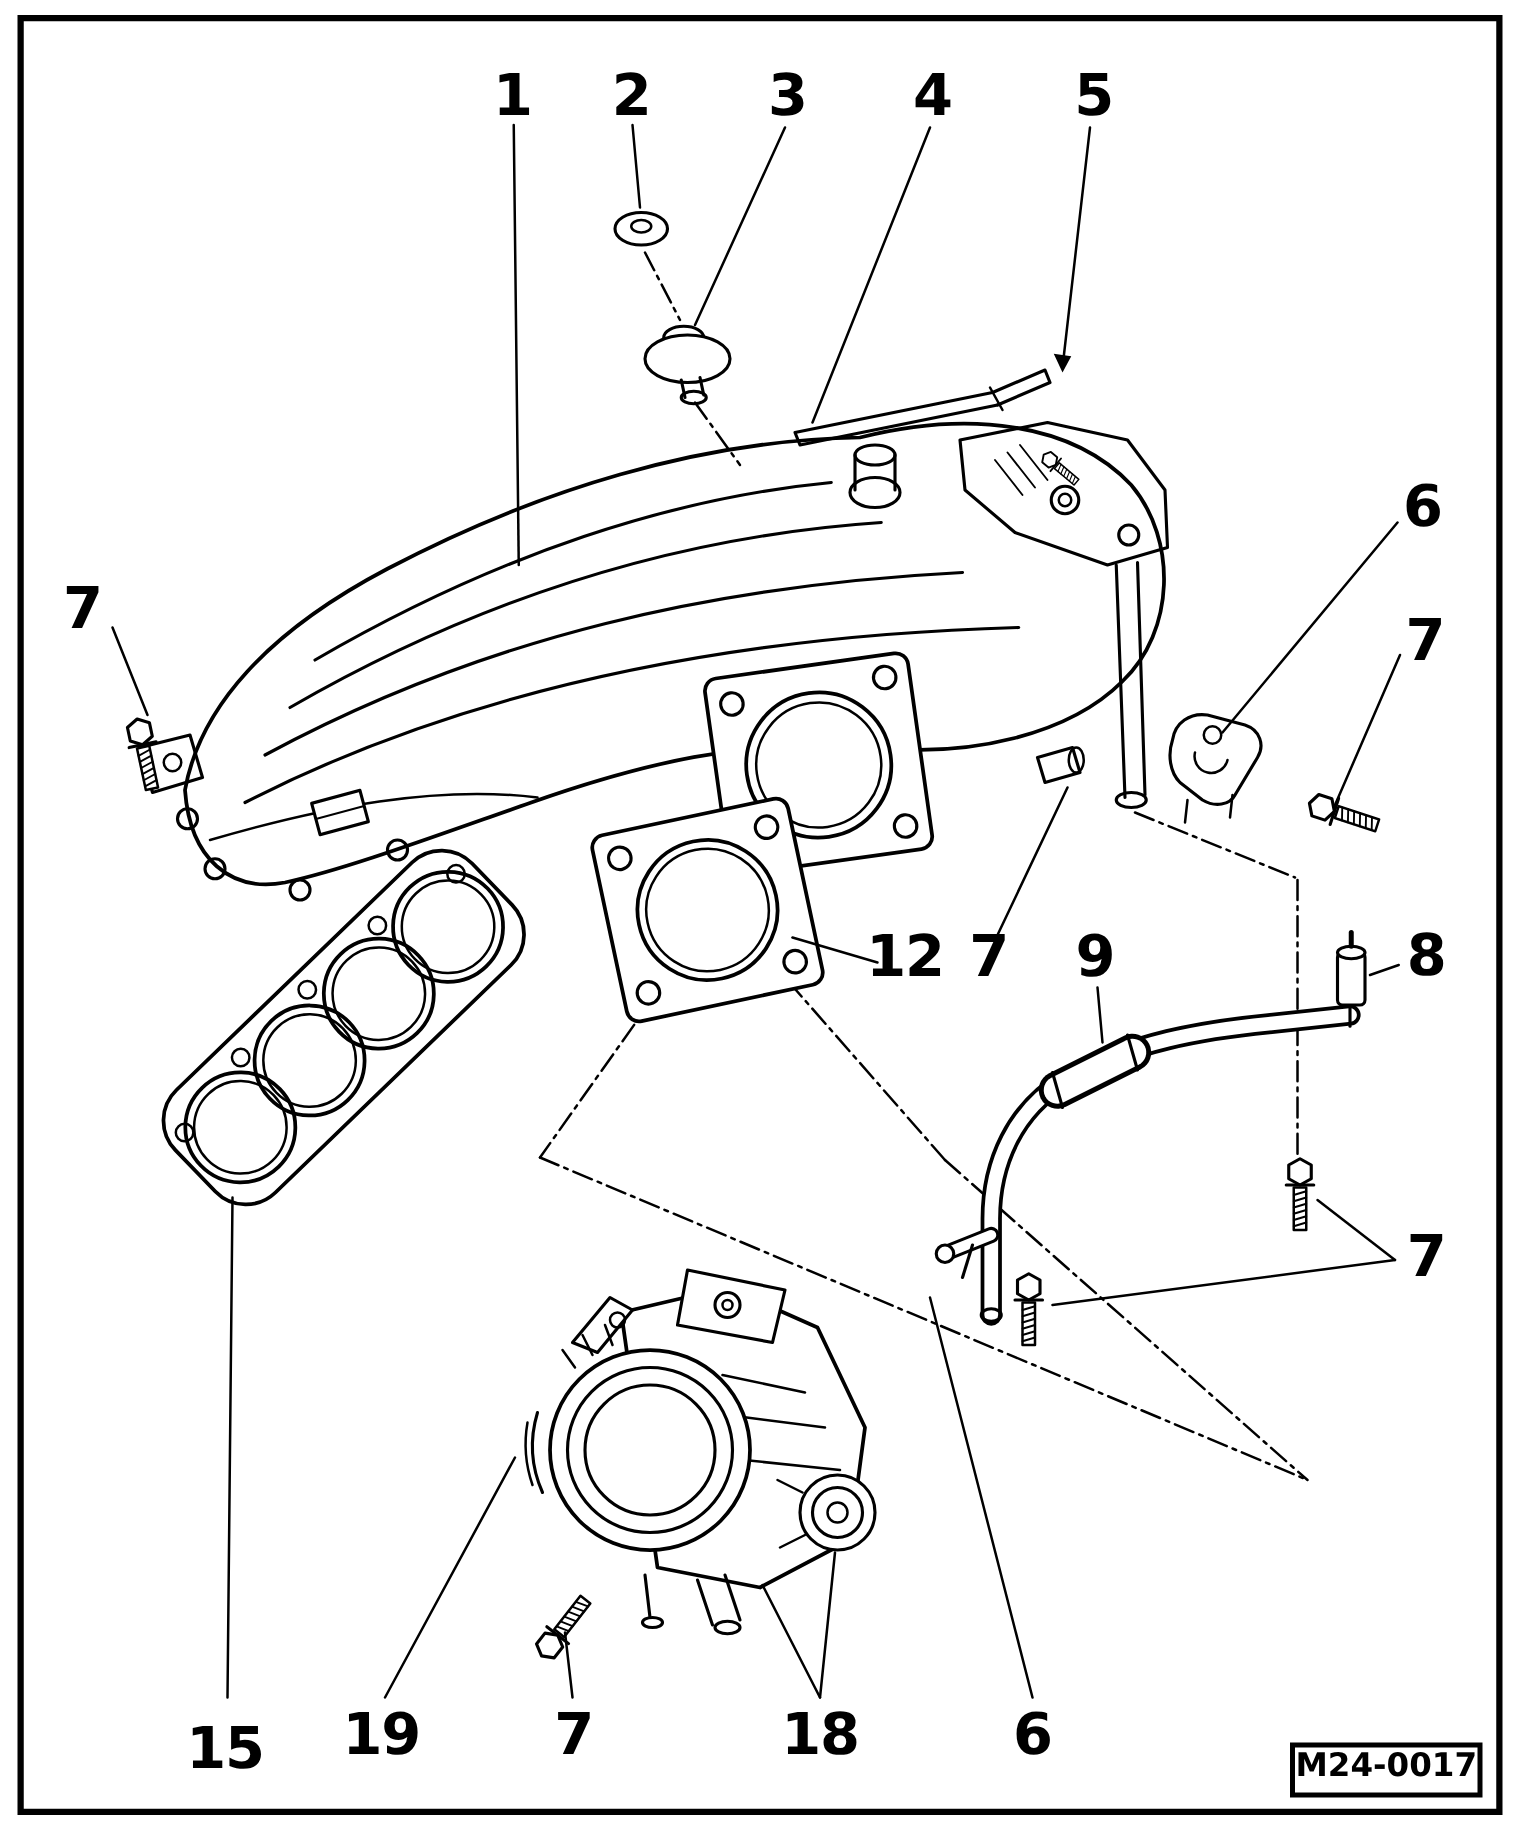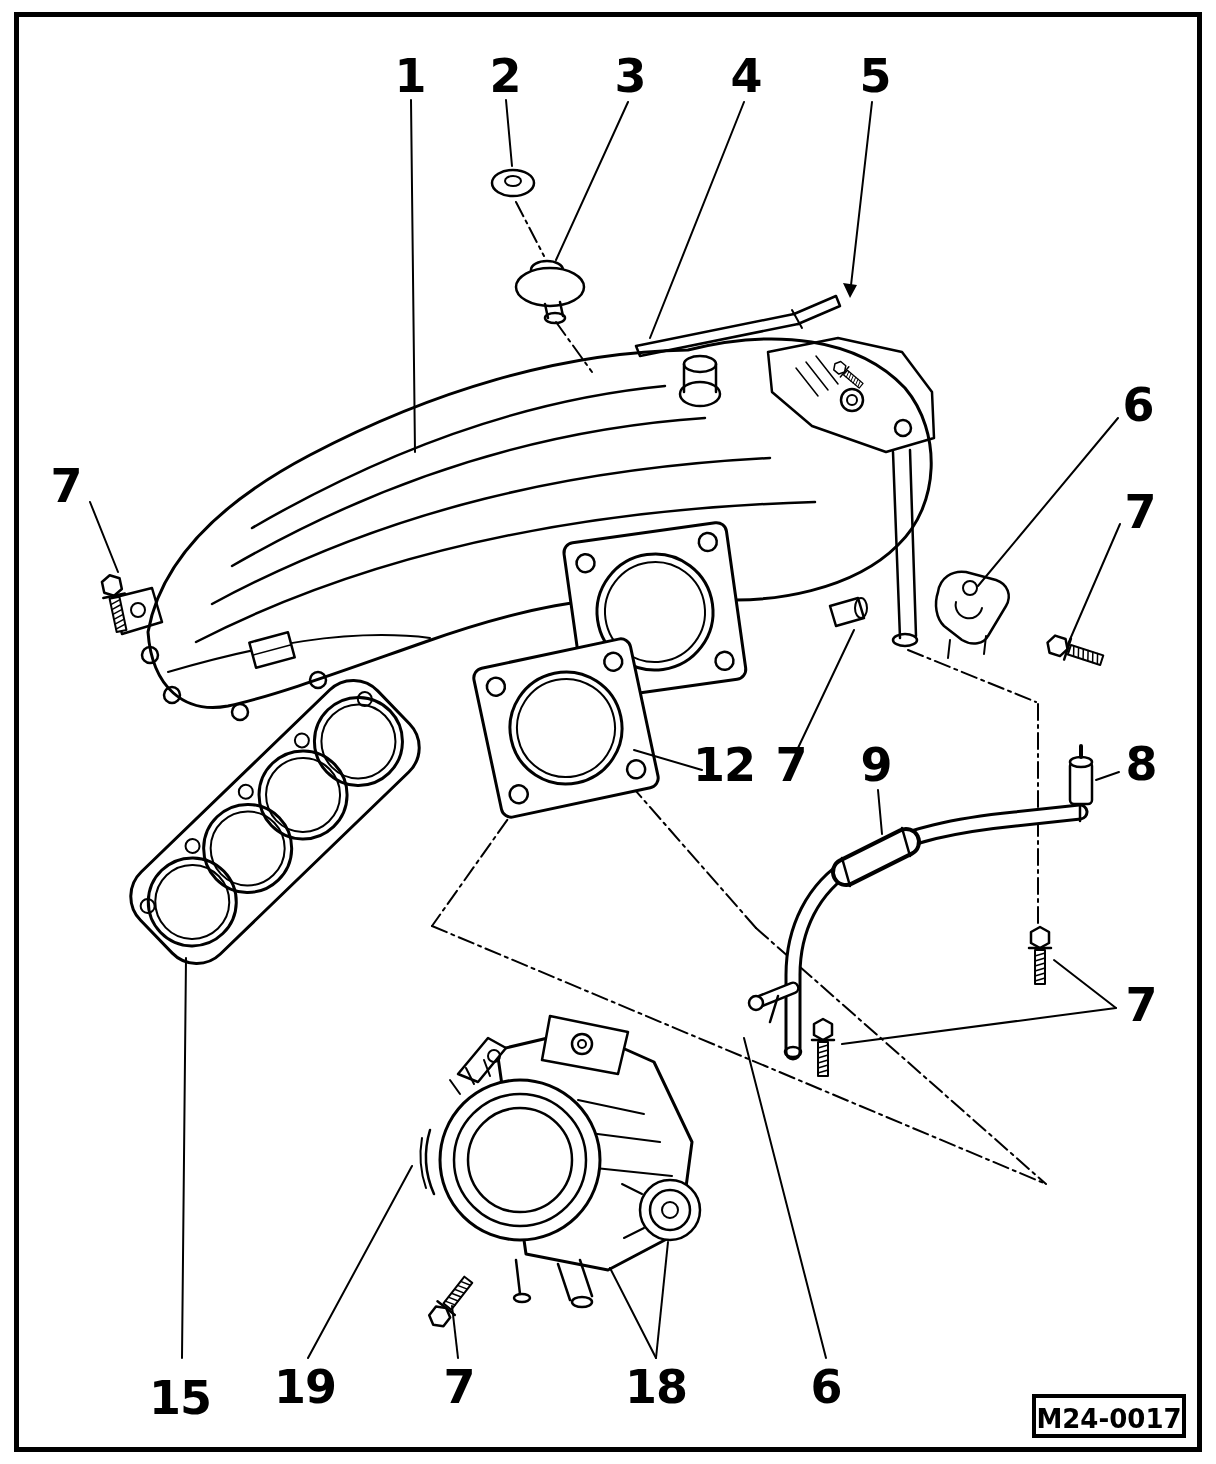--- a/index.html
+++ b/index.html
@@ -3,21 +3,21 @@
 <meta charset="utf-8">
 <style>
   html,body{margin:0;padding:0;background:#fff;}
   .page{position:relative;width:1216px;height:1464px;background:#fff;overflow:hidden;
         font-family:"DejaVu Sans",sans-serif;color:#000;}
   .frame{position:absolute;left:14px;top:12px;right:14px;bottom:12px;border:5px solid #000;}
   svg.art{position:absolute;left:0;top:0;width:1216px;height:1464px;}
   .callout{position:absolute;transform:translate(-50%,-50%);font-size:46px;font-weight:700;
            letter-spacing:-1px;line-height:1;user-select:none;}
   .figure-id{position:absolute;left:1032px;top:1394px;width:154px;height:44px;border:4px solid #000;
-             box-sizing:border-box;display:flex;align-items:flex-end;justify-content:center;
+             box-sizing:border-box;display:flex;align-items:flex-start;justify-content:center;
              font-size:26px;font-weight:700;background:#fff;}
 </style>
 </head>
 <body>
 
 <div class="page">
   <div class="frame"></div>
 
   <svg class="art" viewBox="0 0 1216 1464" fill="none" stroke="#000" stroke-width="3" stroke-linecap="round" stroke-linejoin="round">
 

